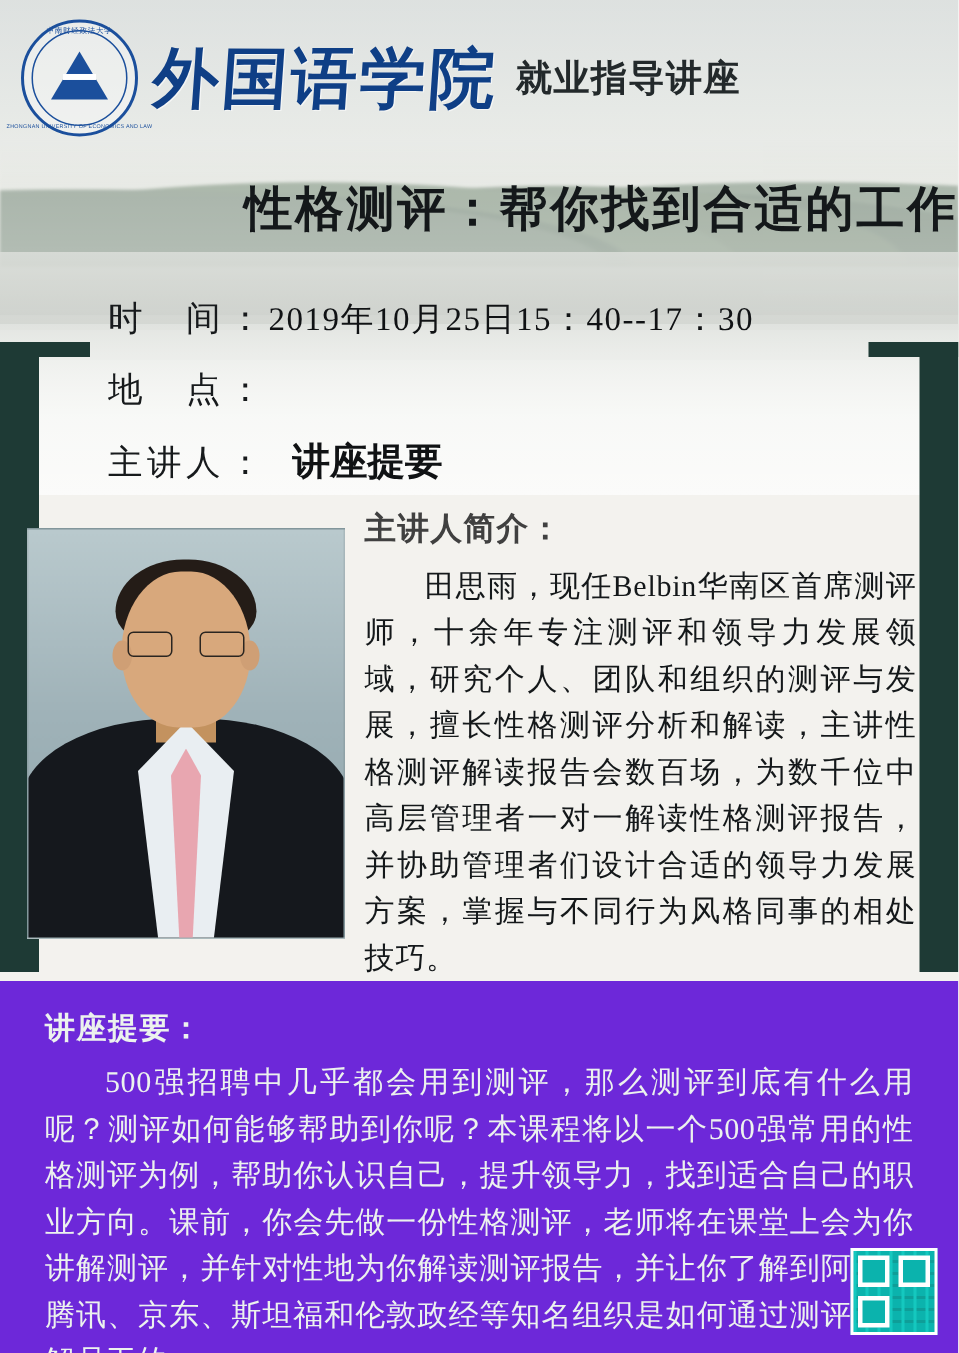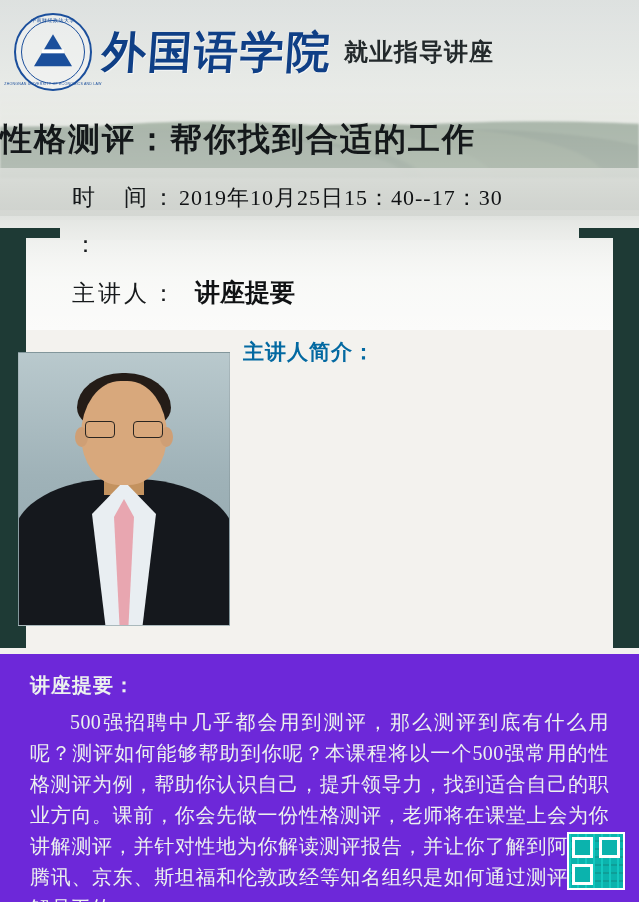--- a/index.html
+++ b/index.html
@@ -181,32 +181,32 @@
     color: #23292b;
     letter-spacing: 1px;
     font-family: Liberation Sans, sans-serif;
   }
 
   
   .main-title {
     position: absolute;
     left: 0; top: 118px;
     width: 639px;
-    text-align: left;
+    text-align: right;
     font-size: 32px;
     font-weight: bold;
     color: #14181a;
     letter-spacing: 2px;
     font-family: "Liberation Serif", serif;
   }
 
   
   .info-block {
     position: absolute;
-    left: 72px; top: 182px;
+    left: 72px; top: 197px;
     width: 540px;
   }
   .info-row {
     display: flex;
     align-items: baseline;
     margin-bottom: 16px;
     font-family: "Liberation Serif", serif;
   }
   .info-label {
     font-size: 23px;
@@ -345,21 +345,21 @@
 
   
   .bio-block {
     position: absolute;
     left: 243px; top: 338px;
     width: 368px;
   }
   .bio-title {
     font-size: 21px;
     font-weight: bold;
-    color: #0369a1;
+    color: #404040;
     letter-spacing: 1px;
     margin-bottom: 10px;
     font-family: "Liberation Serif", serif;
   }
   .bio-text {
     font-size: 20px;
     line-height: 31px;
     color: #14181a;
     text-align: justify;
     text-indent: 40px;
@@ -440,20 +440,21 @@
 
   <div class="main-title">性格测评：帮你找到合适的工作</div>
 
   <div class="info-block">
     <div class="info-row">
       <span class="info-label">时　间</span>
       <span class="info-colon">：</span>
       <span class="info-value">2019年10月25日15：40--17：30</span>
     </div>
     <div class="info-row">
+      <span class="info-label">地　点</span>
       <span class="info-colon">：</span>
     </div>
     <div class="info-row">
       <span class="info-label">主讲人</span>
       <span class="info-colon">：</span>
       <span class="speaker-role">讲座提要</span>
     </div>
   </div>
 
   <div class="frame-left"></div>
@@ -468,20 +469,21 @@
     <div class="tie"></div>
     <div class="hair"></div>
     <div class="head"></div>
     <div class="ear-l"></div>
     <div class="ear-r"></div>
     <div class="glasses"></div>
   </div>
 
   <div class="bio-block">
     <div class="bio-title">主讲人简介：</div>
+    <div class="bio-text">田思雨，现任Belbin华南区首席测评师，十余年专注测评和领导力发展领域，研究个人、团队和组织的测评与发展，擅长性格测评分析和解读，主讲性格测评解读报告会数百场，为数千位中高层管理者一对一解读性格测评报告，并协助管理者们设计合适的领导力发展方案，掌握与不同行为风格同事的相处技巧。</div>
   </div>
 
   <div class="summary">
     <div class="summary-title">讲座提要：</div>
     <div class="summary-text">500强招聘中几乎都会用到测评，那么测评到底有什么用呢？测评如何能够帮助到你呢？本课程将以一个500强常用的性格测评为例，帮助你认识自己，提升领导力，找到适合自己的职业方向。课前，你会先做一份性格测评，老师将在课堂上会为你讲解测评，并针对性地为你解读测评报告，并让你了解到阿里、腾讯、京东、斯坦福和伦敦政经等知名组织是如何通过测评来了解员工的。</div>
     <div class="qr">
       <div class="c tl"></div>
       <div class="c tr"></div>
       <div class="c bl"></div>
     </div>

